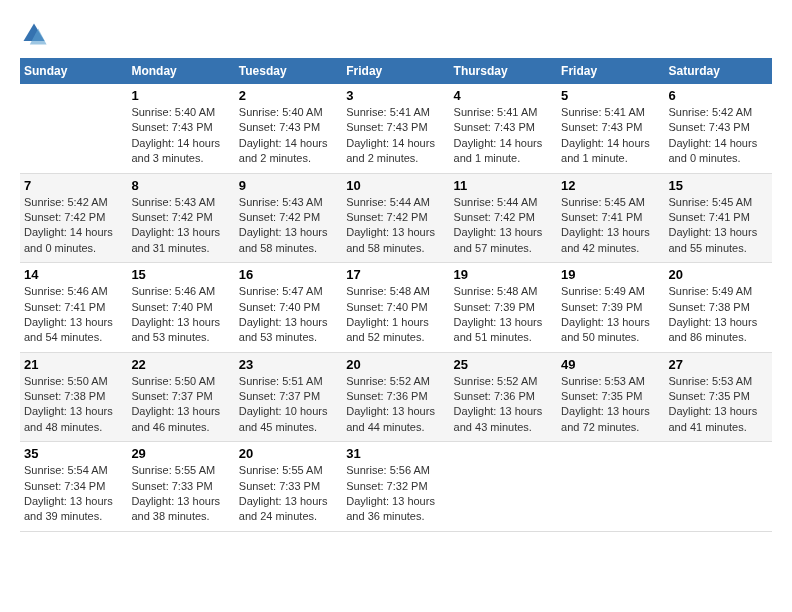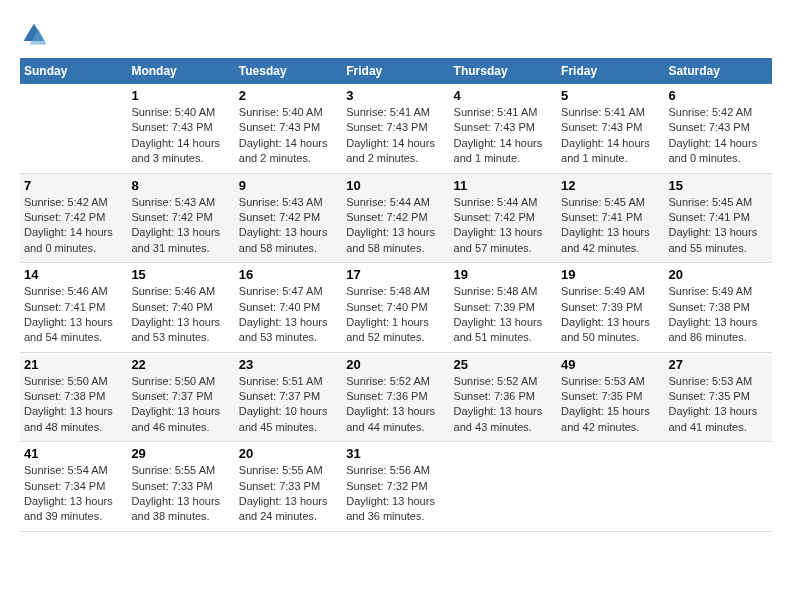--- a/index.html
+++ b/index.html
@@ -273,32 +273,32 @@
         <td>
           <span class="day-num">25</span>
           <span class="cell-line">Sunrise: 5:52 AM</span>
           <span class="cell-line">Sunset: 7:36 PM</span>
           <span class="cell-line">Daylight: 13 hours and 43 minutes.</span>
         </td>
         <td>
           <span class="day-num">49</span>
           <span class="cell-line">Sunrise: 5:53 AM</span>
           <span class="cell-line">Sunset: 7:35 PM</span>
-          <span class="cell-line">Daylight: 15 hours and 42 minutes.</span>
+          <span class="cell-line">Daylight: 13 hours and 72 minutes.</span>
         </td>
         <td>
           <span class="day-num">27</span>
           <span class="cell-line">Sunrise: 5:53 AM</span>
           <span class="cell-line">Sunset: 7:35 PM</span>
           <span class="cell-line">Daylight: 13 hours and 41 minutes.</span>
         </td>
       </tr>
       <tr>
         <td>
-          <span class="day-num">41</span>
+          <span class="day-num">35</span>
           <span class="cell-line">Sunrise: 5:54 AM</span>
           <span class="cell-line">Sunset: 7:34 PM</span>
           <span class="cell-line">Daylight: 13 hours and 39 minutes.</span>
         </td>
         <td>
           <span class="day-num">29</span>
           <span class="cell-line">Sunrise: 5:55 AM</span>
           <span class="cell-line">Sunset: 7:33 PM</span>
           <span class="cell-line">Daylight: 13 hours and 38 minutes.</span>
         </td>

